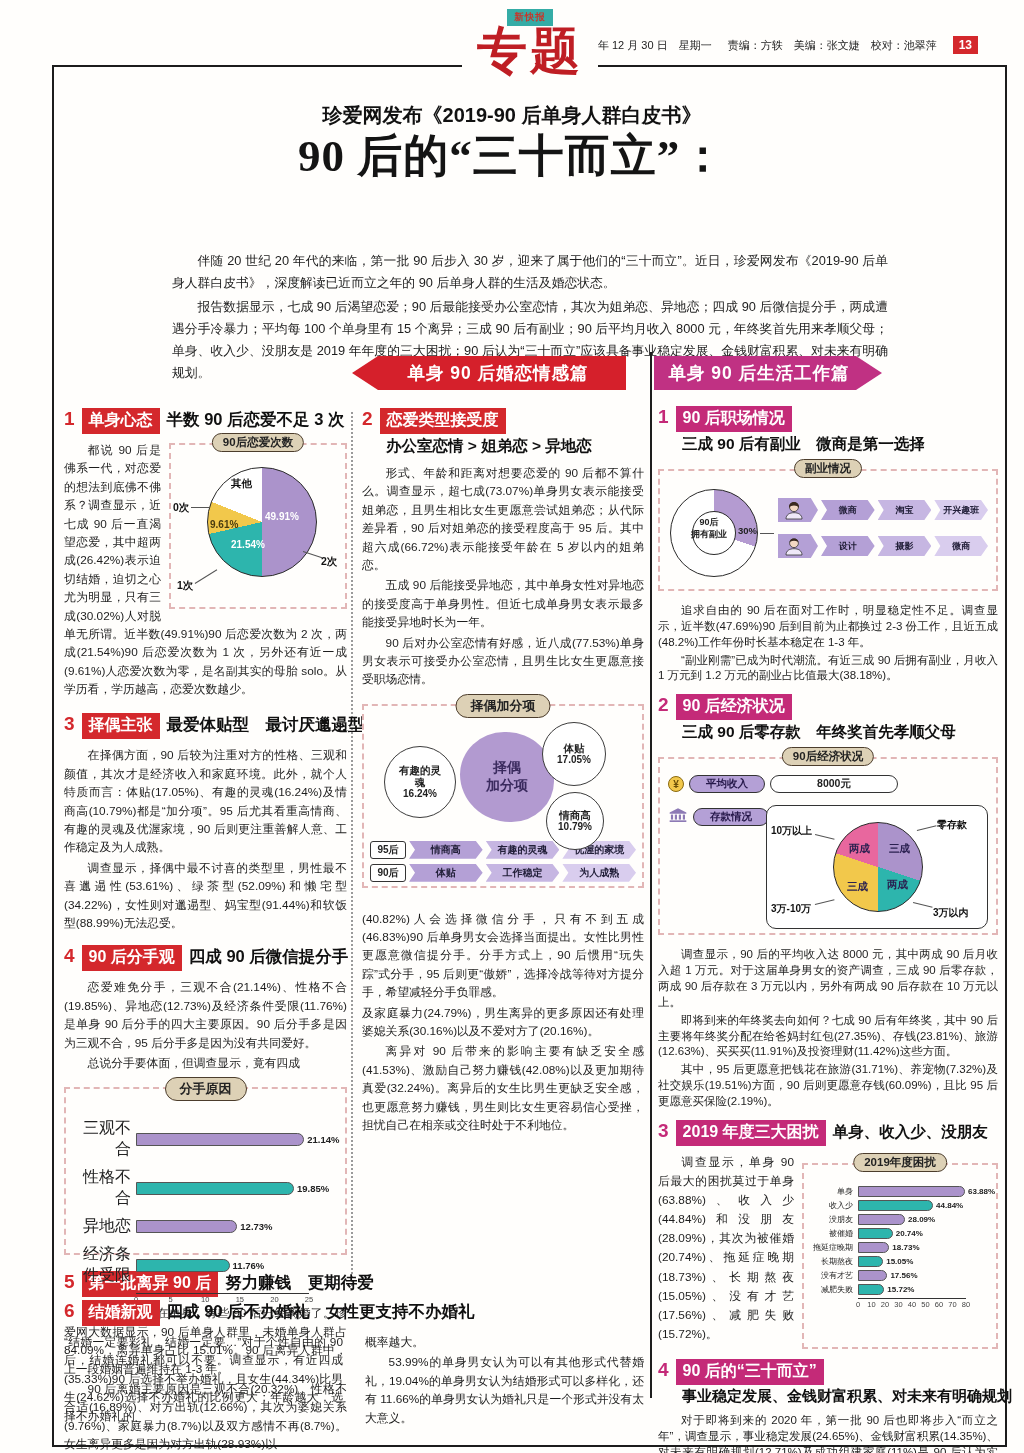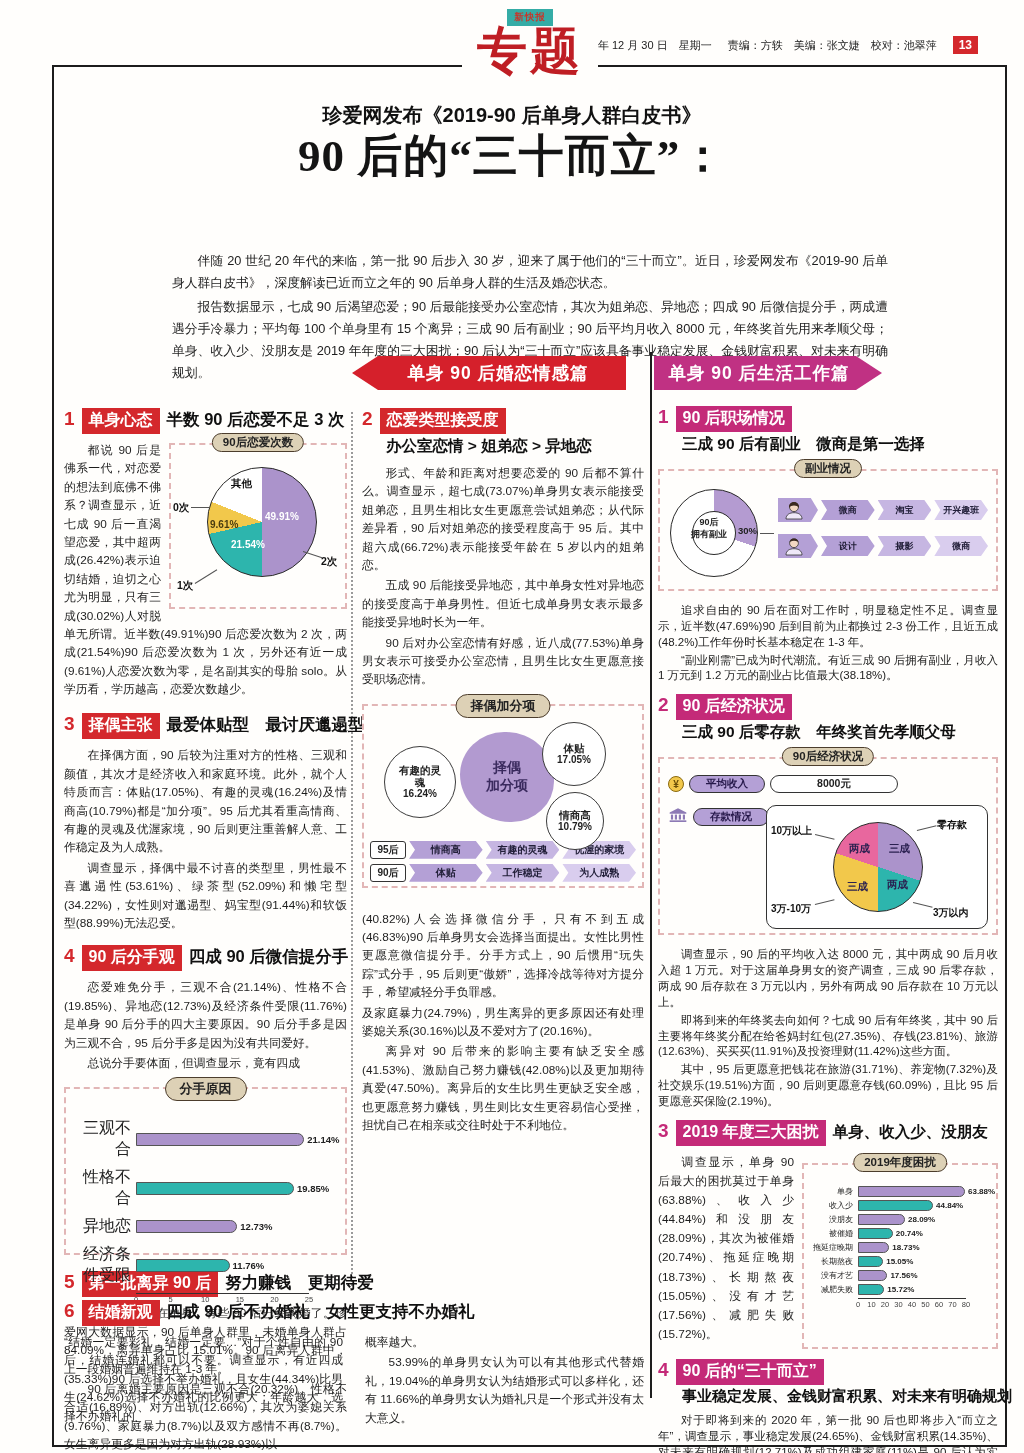--- a/index.html
+++ b/index.html
@@ -273,21 +273,21 @@
       </div>
     </div>
 
     <div class="body">
       <p class="noindent">(40.82%)人会选择微信分手，只有不到五成(46.83%)90 后单身男女会选择当面提出。女性比男性更愿意微信提分手。分手方式上，90 后惯用“玩失踪”式分手，95 后则更“傲娇”，选择冷战等待对方提分手，希望减轻分手负罪感。</p>
     </div>
 
 
     <div class="body">
       <p class="noindent">及家庭暴力(24.79%)，男生离异的更多原因还有处理婆媳关系(30.16%)以及不爱对方了(20.16%)。</p>
-      <p>离异对 90 后带来的影响主要有缺乏安全感(41.53%)、激励自己努力赚钱(42.08%)以及更加期待真爱(47.50%)。离异后的女生比男生更缺乏安全感，也更愿意努力赚钱，男生则比女生更容易信心受挫，担忧自己在相亲或交往时处于不利地位。</p>
+      <p>离异对 90 后带来的影响主要有缺乏安全感(41.53%)、激励自己努力赚钱(42.08%)以及更加期待真爱(32.24%)。离异后的女生比男生更缺乏安全感，也更愿意努力赚钱，男生则比女生更容易信心受挫，担忧自己在相亲或交往时处于不利地位。</p>
     </div>
   </div>
 
   <div class="sec6">
     <div class="sec-head">
       <span class="sec-no">6</span>
       <span class="sec-tag">结婚新观</span>
       <span class="sec-sub">四成 90 后不办婚礼　女性更支持不办婚礼</span>
     </div>
     <div style="display:flex;gap:22px;">

